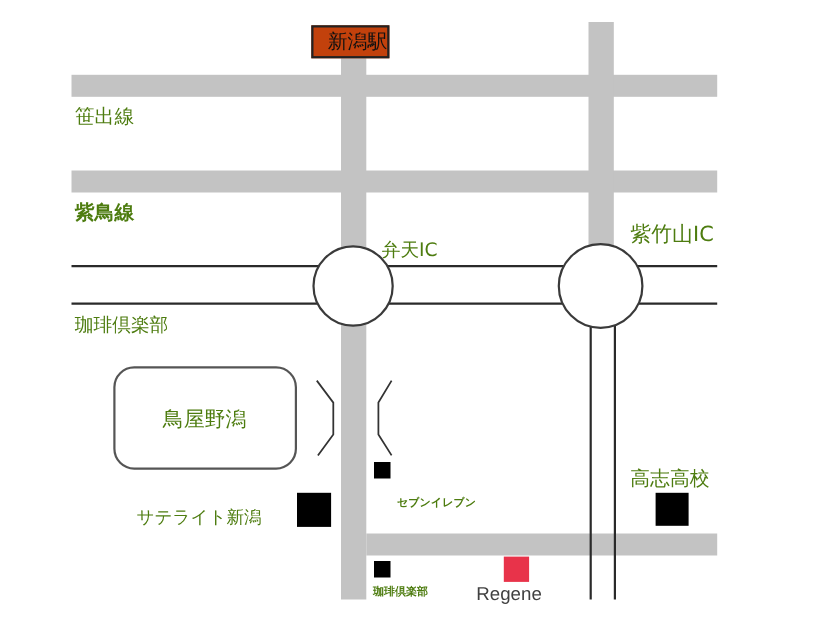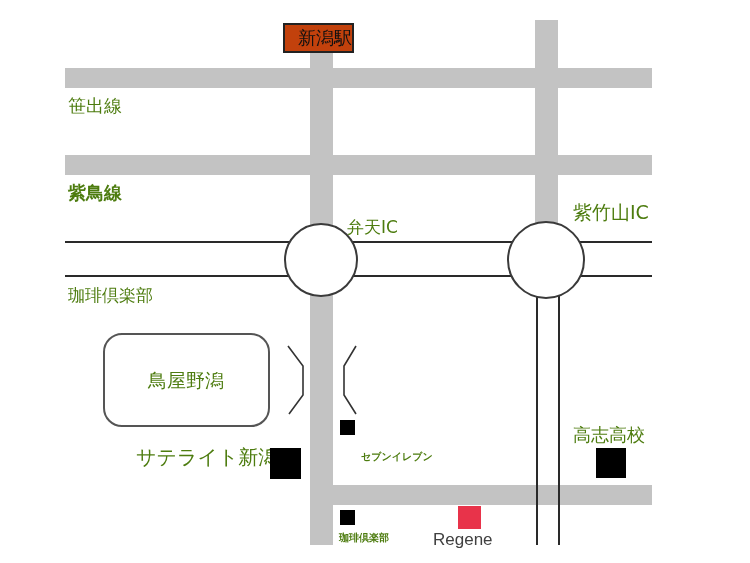--- a/index.html
+++ b/index.html
@@ -44,21 +44,21 @@
 <span class="label" style="left:68px; top:284px; font-size:17px;">珈琲倶楽部</span>
 
 <span class="label" style="left:347px; top:216px; font-size:17px;">弁天IC</span>
 <span class="label" style="left:573px; top:200px; font-size:19px;">紫竹山IC</span>
 
 <span class="label" style="left:148px; top:368px; font-size:19px;text-align:center;">鳥屋野潟</span>
 
 <div class="marker" style="left:340px; top:420px; width:15px; height:15px;"></div>
 <span class="label" style="left:361px; top:419px; font-size:10px; font-weight:bold;margin-top:31px;">セブンイレブン</span>
 
-<span class="label" style="left:124px; top:444px; font-size:20px;margin-left:12px;">サテライト新潟</span>
+<span class="label" style="left:124px; top:460px; font-size:16px;">サテライト新潟</span>
 <div class="marker" style="left:270px; top:448px; width:31px; height:31px;"></div>
 
 <span class="label" style="left:573px; top:423px; font-size:18px;">高志高校</span>
 <div class="marker" style="left:596px; top:448px; width:30px; height:30px;"></div>
 
 <div class="marker" style="left:340px; top:510px; width:15px; height:15px;"></div>
 <span class="label" style="left:339px; top:531px; font-size:10px; font-weight:bold;">珈琲倶楽部</span>
 
 <div class="marker" style="left:458px; top:506px; width:23px; height:23px; background:#e8334a;"></div>
 <span class="label" style="left:433px; top:530px; font-size:17px; color:#404040; font-family:'Liberation Sans', sans-serif;">Regene</span>

